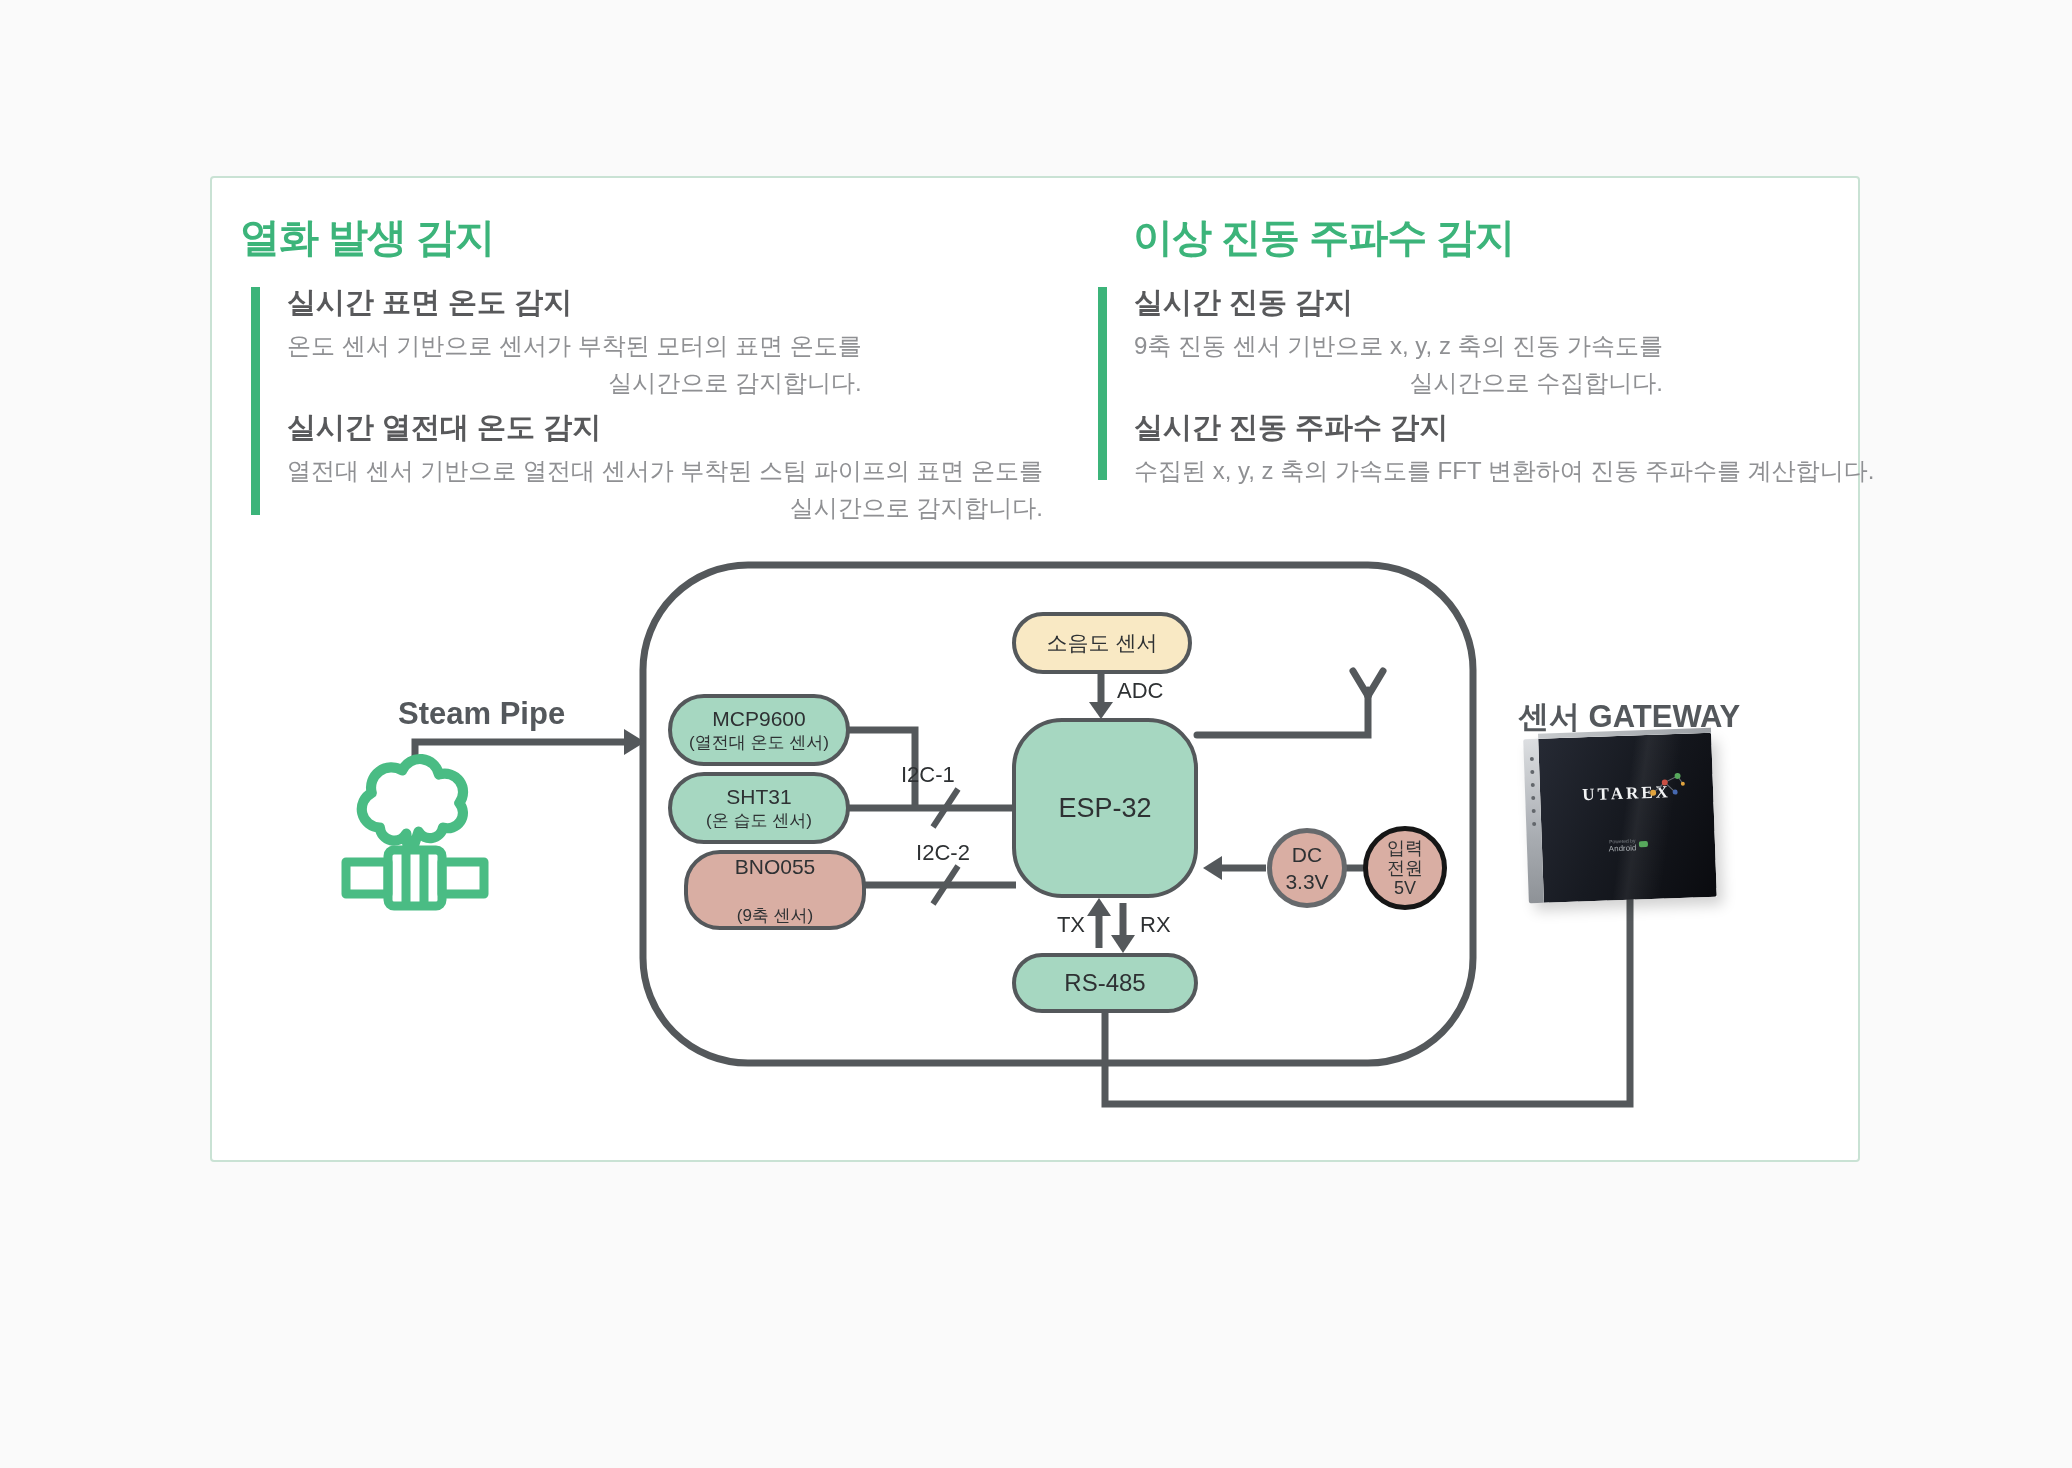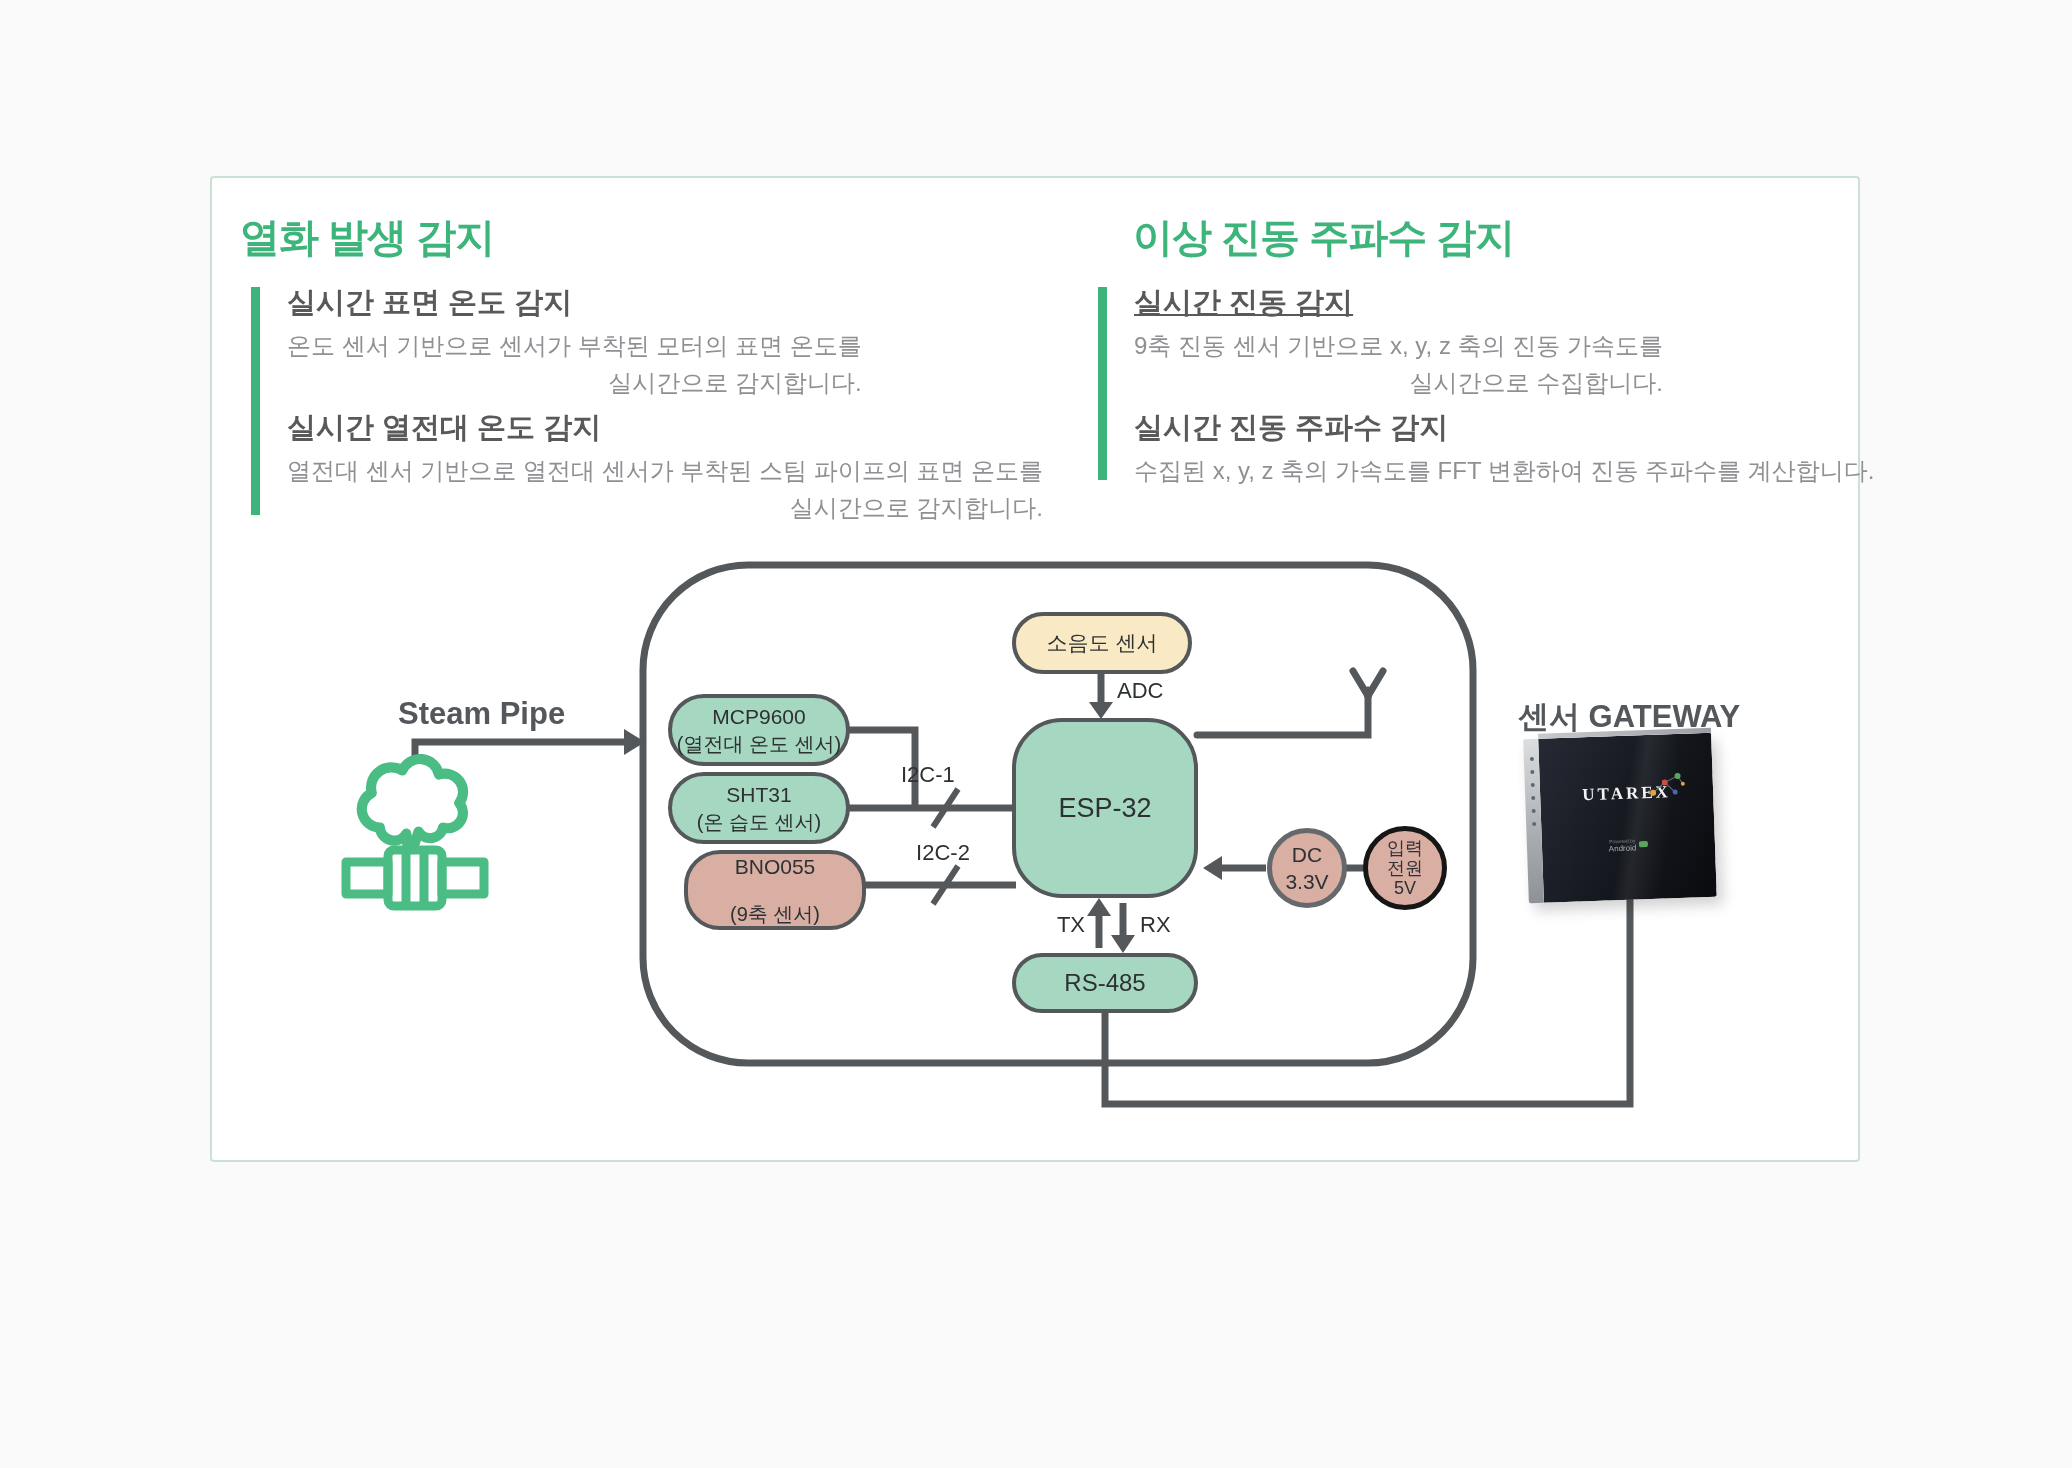--- a/index.html
+++ b/index.html
@@ -23,21 +23,21 @@
   .blk{
     box-sizing:border-box;border:4px solid #54585b;color:#2e3133;
     display:flex;flex-direction:column;align-items:center;justify-content:center;
     text-align:center;line-height:1.2;
   }
   .pill{border-radius:36px;}
   .mint{background:#a6d7c1;}
   .yellow{background:#f9e9c4;}
   .rose{background:#d9aea3;}
   .blk .l1{font-size:21px;font-weight:500;}
-  .blk .l2{font-size:20px;margin-top:2px;}
+  .blk .l2{font-size:17px;margin-top:2px;}
   .esp{border-radius:50px;font-size:27px;font-weight:500;}
   .rs485{border-radius:30px;font-size:24px;font-weight:500;}
   .circle{border-radius:50%;}
   .dc .l1,.dc .l2{font-size:21px;font-weight:500;}
   .pw{line-height:20px;}
   .pw span{font-size:18px;font-weight:500;}
   .wire-label{font-size:22px;font-weight:500;color:#2e3133;white-space:nowrap;}
   .big-label{font-size:31px;font-weight:600;color:#54585c;white-space:nowrap;}
   
   .gateway-device{
@@ -84,21 +84,21 @@
 실시간으로 감지합니다.</div>
 
 <div class="abs sub-head" style="left:287px;top:408px;">실시간 열전대 온도 감지</div>
 <div class="abs body-text" style="left:287px;top:452px;">열전대 센서 기반으로 열전대 센서가 부착된 스팀 파이프의 표면 온도를
 실시간으로 감지합니다.</div>
 
 <div class="abs col-title" style="left:1133px;top:210px;">이상 진동 주파수 감지</div>
 
 <div class="abs green-bar" style="left:1098px;top:287px;height:193px;"></div>
 
-<div class="abs sub-head" style="left:1134px;top:283px;text-decoration:underline;">실시간 진동 감지</div>
+<div class="abs sub-head" style="left:1134px;top:283px;">실시간 진동 감지</div>
 <div class="abs body-text" style="left:1134px;top:327px;">9축 진동 센서 기반으로 x, y, z 축의 진동 가속도를
 실시간으로 수집합니다.</div>
 
 <div class="abs sub-head" style="left:1134px;top:408px;">실시간 진동 주파수 감지</div>
 <div class="abs body-text" style="left:1134px;top:452px;">수집된 x, y, z 축의 가속도를 FFT 변환하여 진동 주파수를 계산합니다.</div>
 
 <svg class="abs" style="left:0;top:0;" width="2072" height="1468" viewBox="0 0 2072 1468">
   <g stroke="#54585b" stroke-width="7" fill="none">
 
     <rect x="643" y="565" width="830" height="498" rx="105"></rect>

